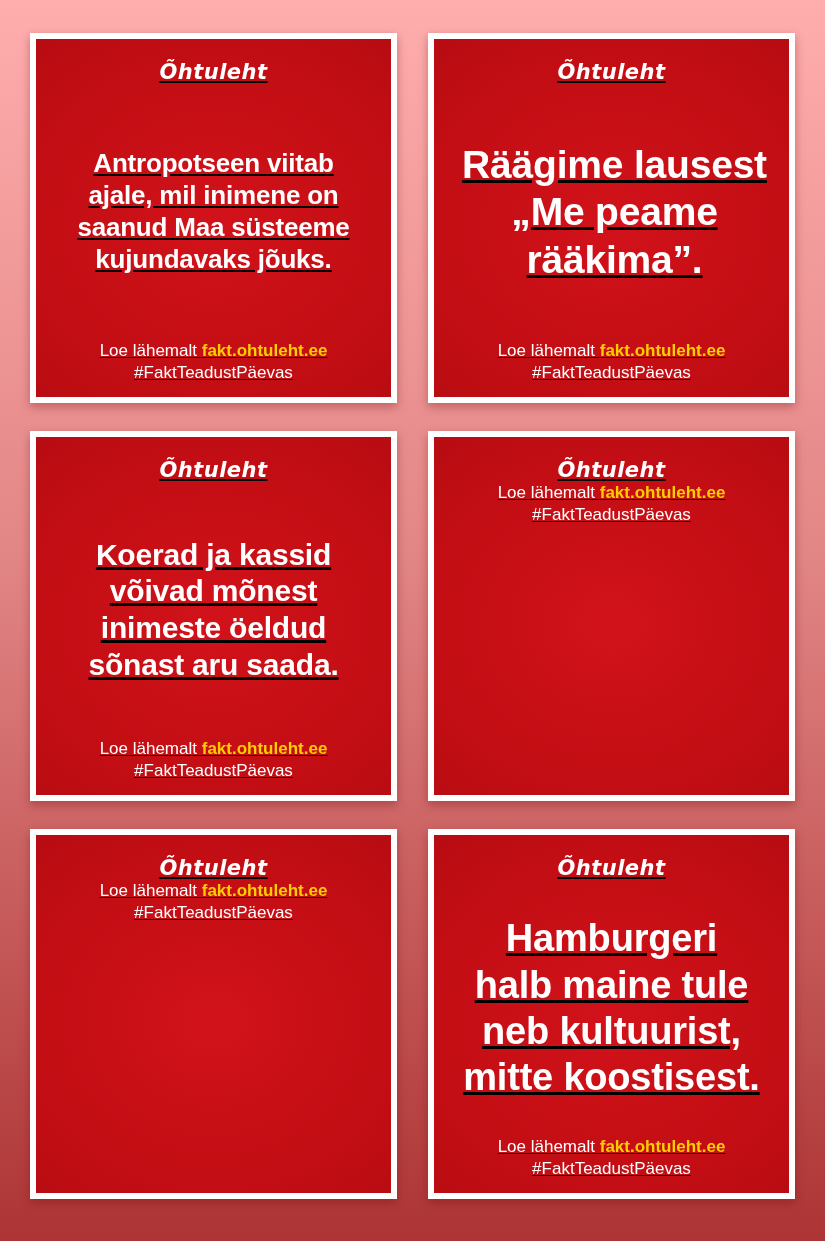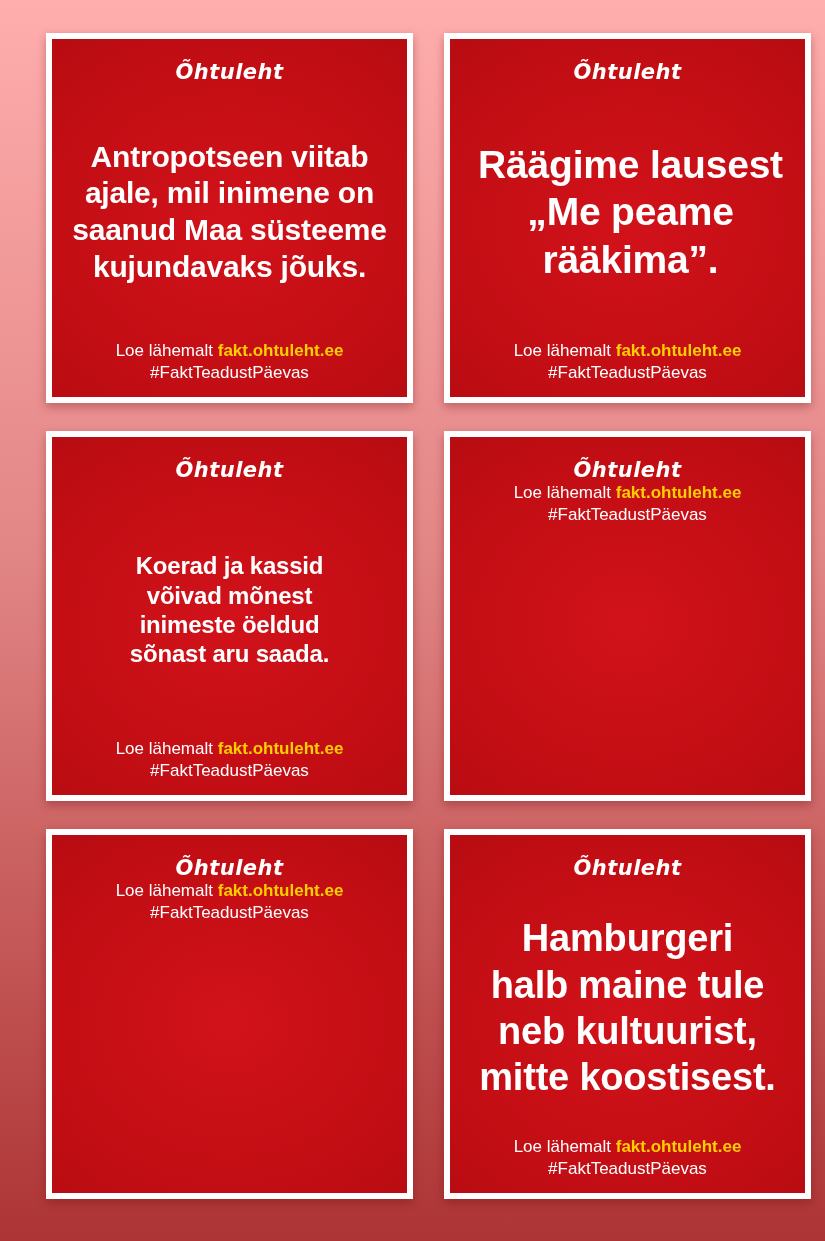--- a/index.html
+++ b/index.html
@@ -8,26 +8,27 @@
     width: 825px;
     height: 1241px;
     background: linear-gradient(180deg, #ffadad 0%, #e28585 45%, #ad3434 100%);
     overflow: hidden;
     font-family: "Liberation Sans", sans-serif;
   }
   .grid {
     position: absolute;
     inset: 0;
     box-sizing: border-box;
-    padding: 33px 30px 42px 46px;
+    padding: 33px 30px 42px 30px;
     display: grid;
     grid-template-columns: 367px 367px;
     grid-auto-rows: 370px;
     column-gap: 31px;
     row-gap: 28px;
+    text-decoration: underline;
   }
   .card {
     margin: 0;
     box-sizing: border-box;
     border: 6px solid #ffffff;
     background: radial-gradient(120% 105% at 50% 52%, #d2121a 0%, #c00d13 48%, #a30b0f 100%);
     box-shadow: 0 4px 9px rgba(110, 15, 15, 0.35);
     color: #ffffff;
     display: flex;
     flex-direction: column;
@@ -48,23 +49,23 @@
     align-self: stretch;
     display: flex;
     align-items: center;
     justify-content: center;
     padding: 0 10px;
     white-space: pre-line;
     font-weight: 700;
     line-height: 1.22;
     letter-spacing: -0.2px;
   }
-  .fs-30 { font-size: 30px; }
+  .fs-30 { font-size: 26px; }
   .fs-39 { font-size: 39px; margin-left: 6px; }
-  .fs-34 { font-size: 24px; }
+  .fs-34 { font-size: 30px; }
   .fs-38 { font-size: 38px; }
   .card-footer {
     margin-bottom: 13px;
     font-size: 17px;
     line-height: 1.3;
     color: #ffffff;
   }
   .footer-link {
     color: #ffce00;
     font-weight: 700;

